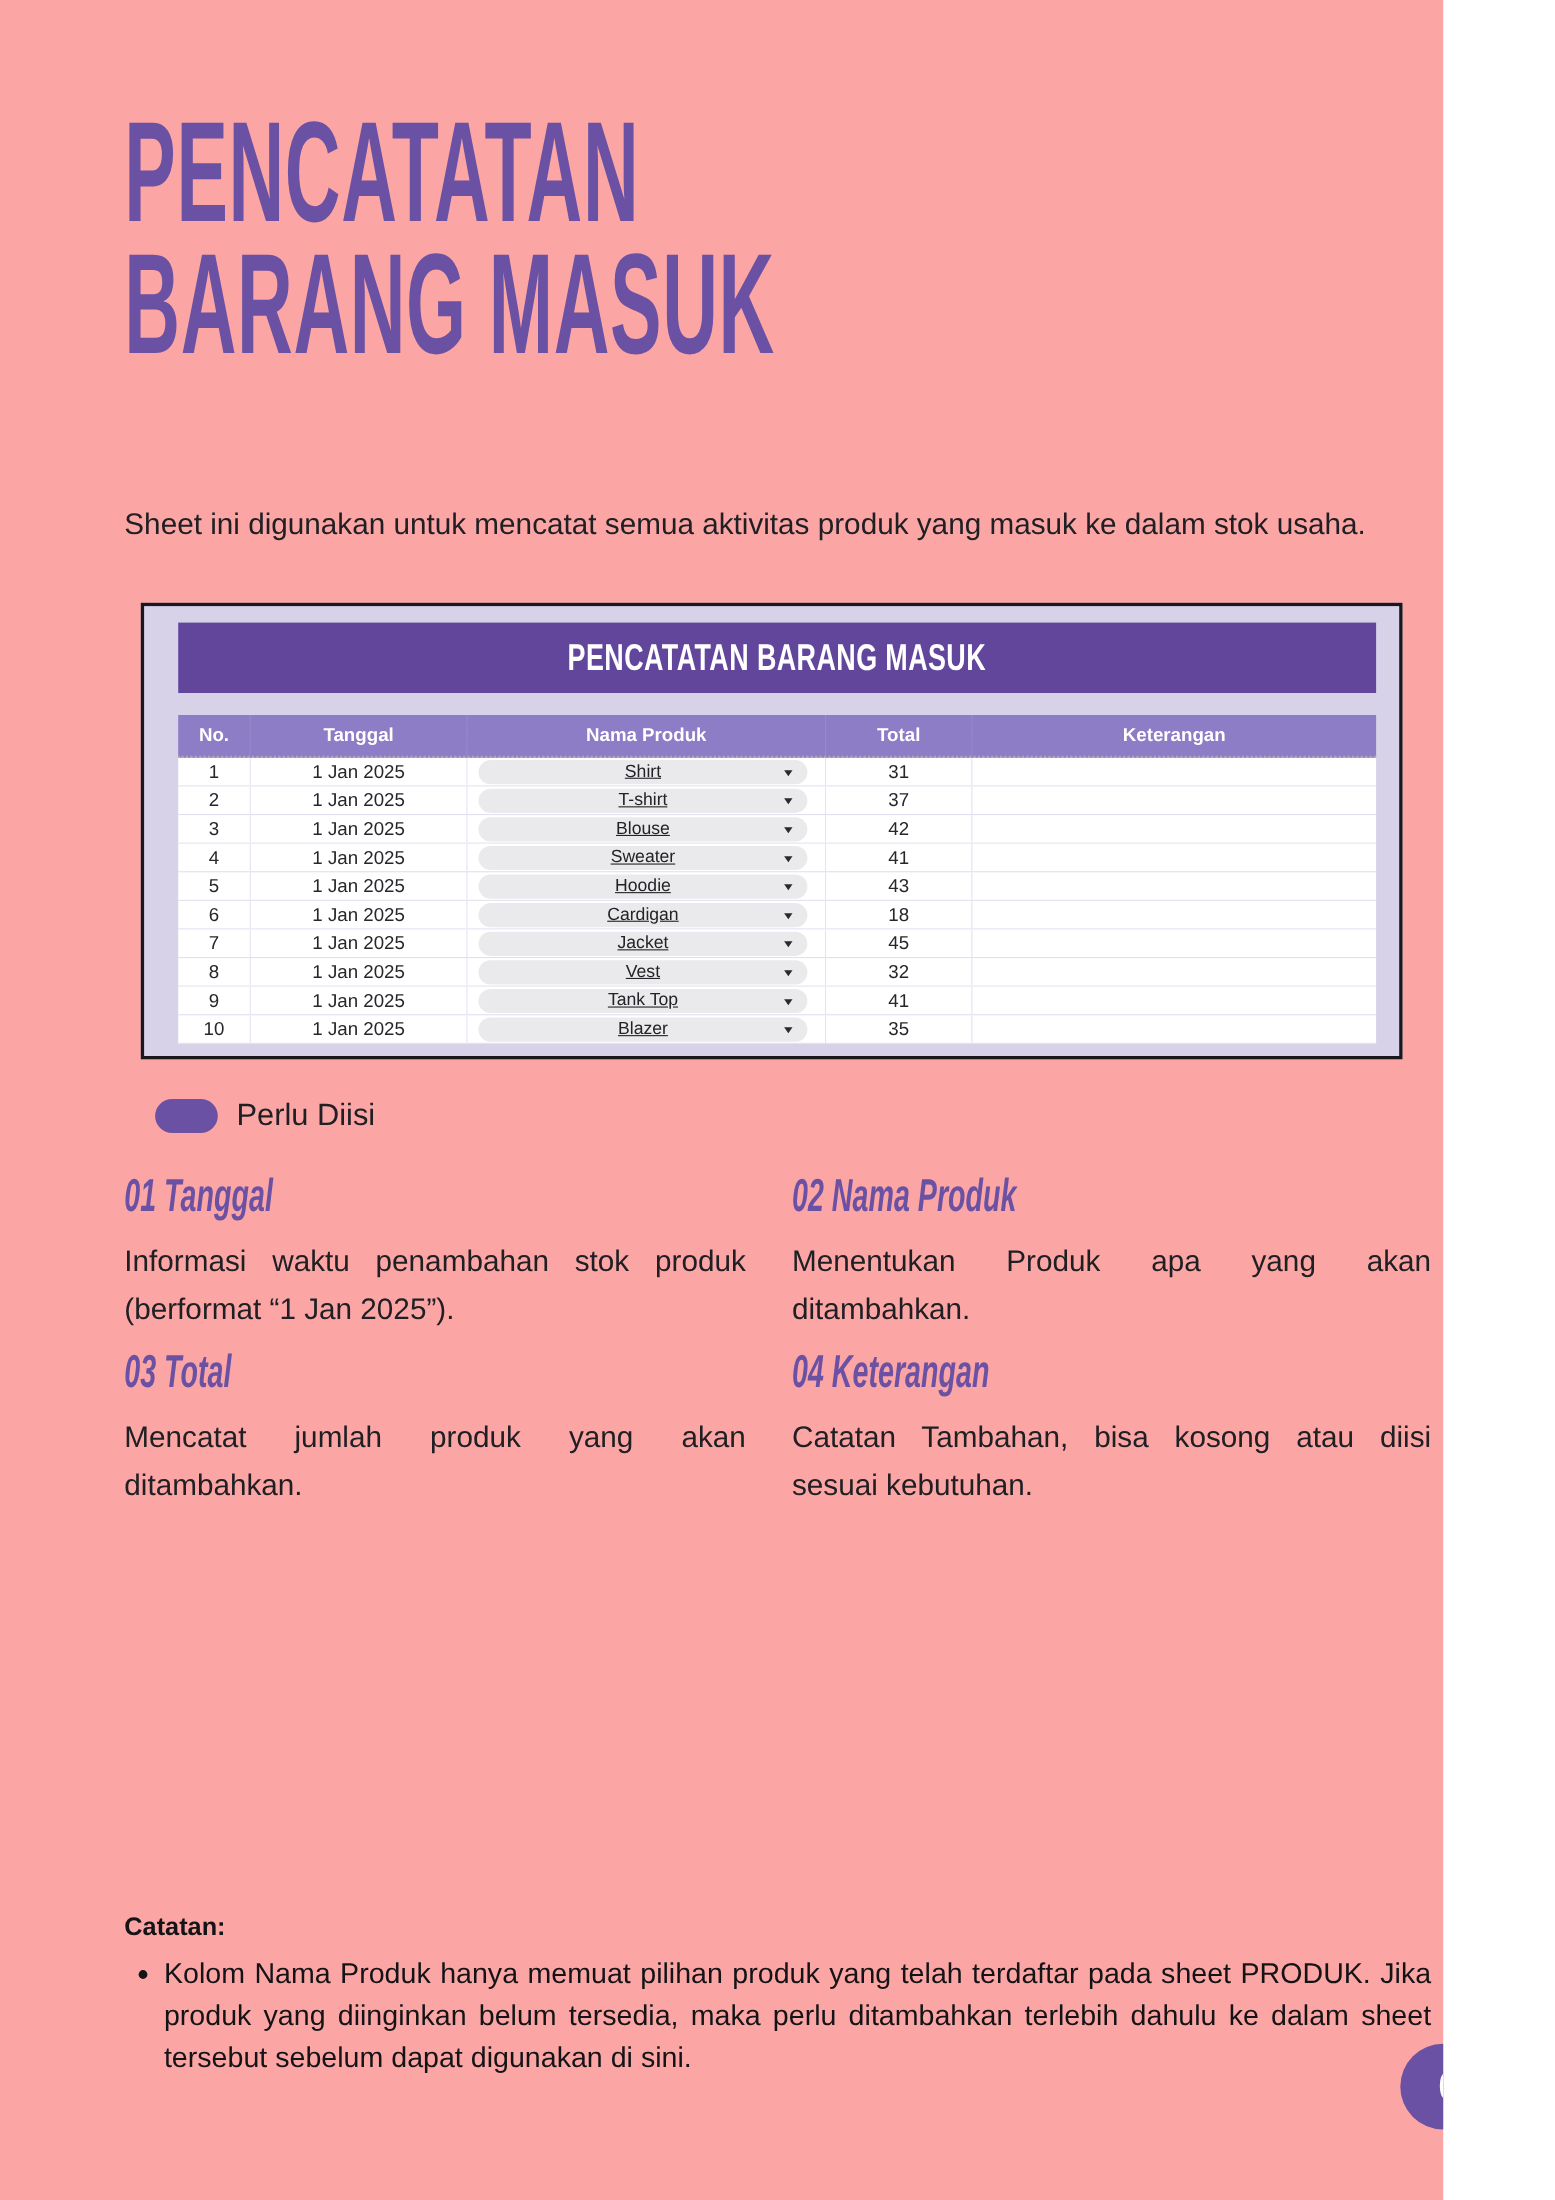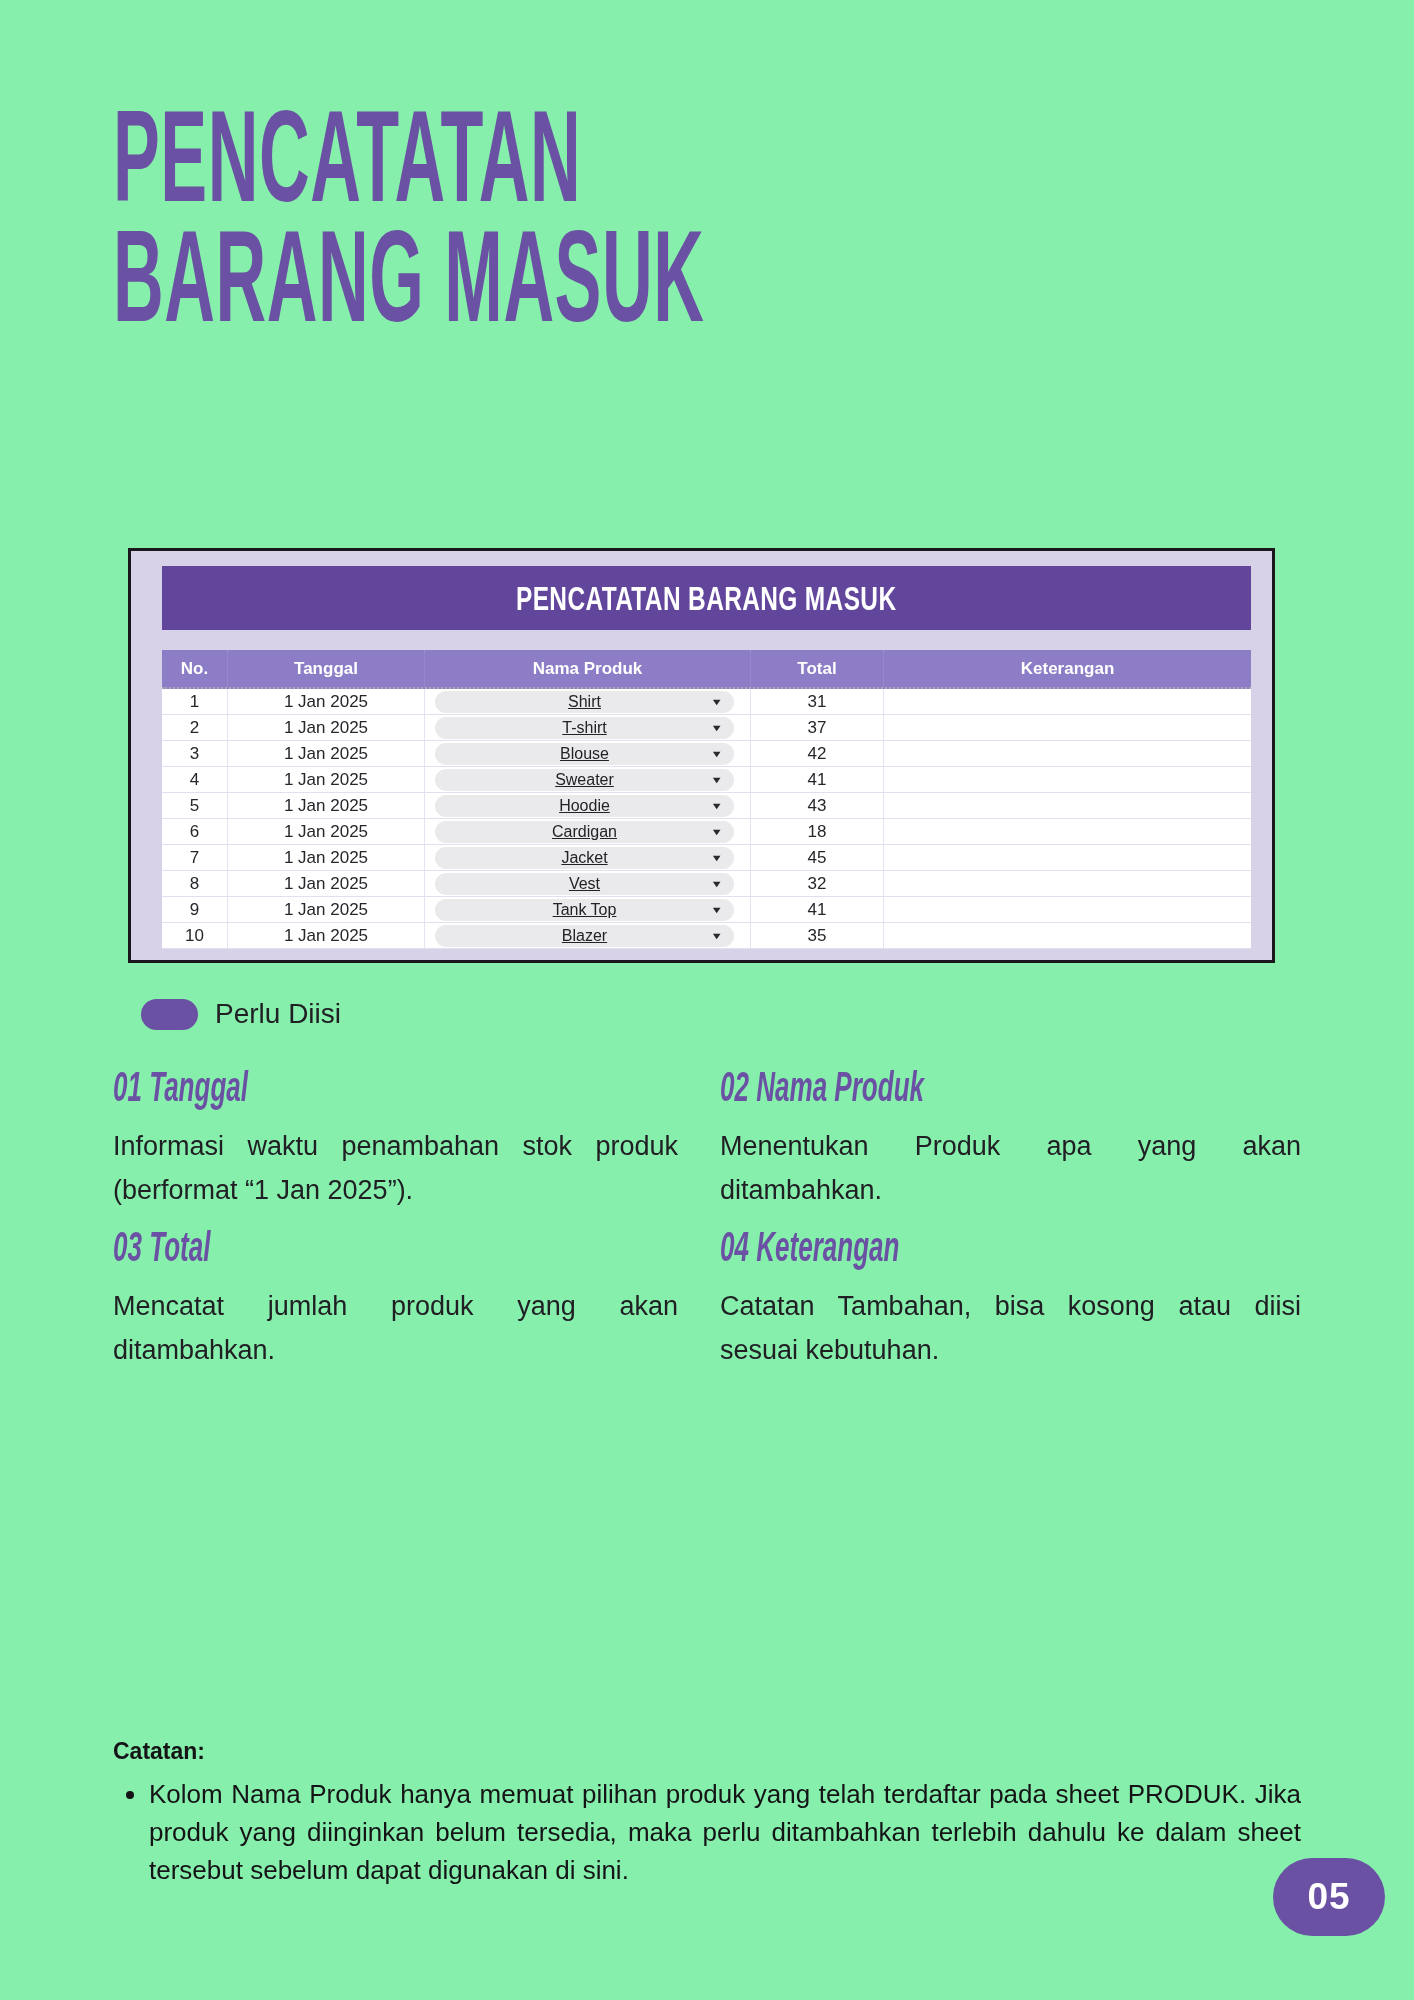--- a/index.html
+++ b/index.html
@@ -3,23 +3,23 @@
 <meta charset="utf-8">
 <style>
   * { margin: 0; padding: 0; box-sizing: border-box; }
   html, body { width: 1414px; }
   body {
     font-family: "Liberation Sans", sans-serif;
     background: #ffffff;
   }
   .page {
     position: relative;
-    width: 1414px;
+    width: 1312px;
     height: 2000px;
-    background: #86efac;
+    background: #fca5a5;
     overflow: hidden;
   }
   
   .condensed {
     font-family: "Liberation Sans", sans-serif;
     font-weight: bold;
     color: #6B51A3;
     white-space: nowrap;
   }
   .page-title {
@@ -220,20 +220,21 @@
 </head>
 <body>
 
 <div class="page">
 
   <h1 class="page-title condensed">
     <span class="tline">PENCATATAN</span><br>
     <span class="tline">BARANG MASUK</span>
   </h1>
 
+  <p class="intro">Sheet ini digunakan untuk mencatat semua aktivitas produk yang masuk ke dalam stok usaha.</p>
 
   <div class="sheet-frame">
     <div class="sheet-titlebar">
       <span class="stitle condensed" style="color:#fff">PENCATATAN BARANG MASUK</span>
     </div>
     <div class="sheet-grid-head">
       <div class="hcell">No.</div>
       <div class="hcell">Tanggal</div>
       <div class="hcell">Nama Produk</div>
       <div class="hcell">Total</div>

